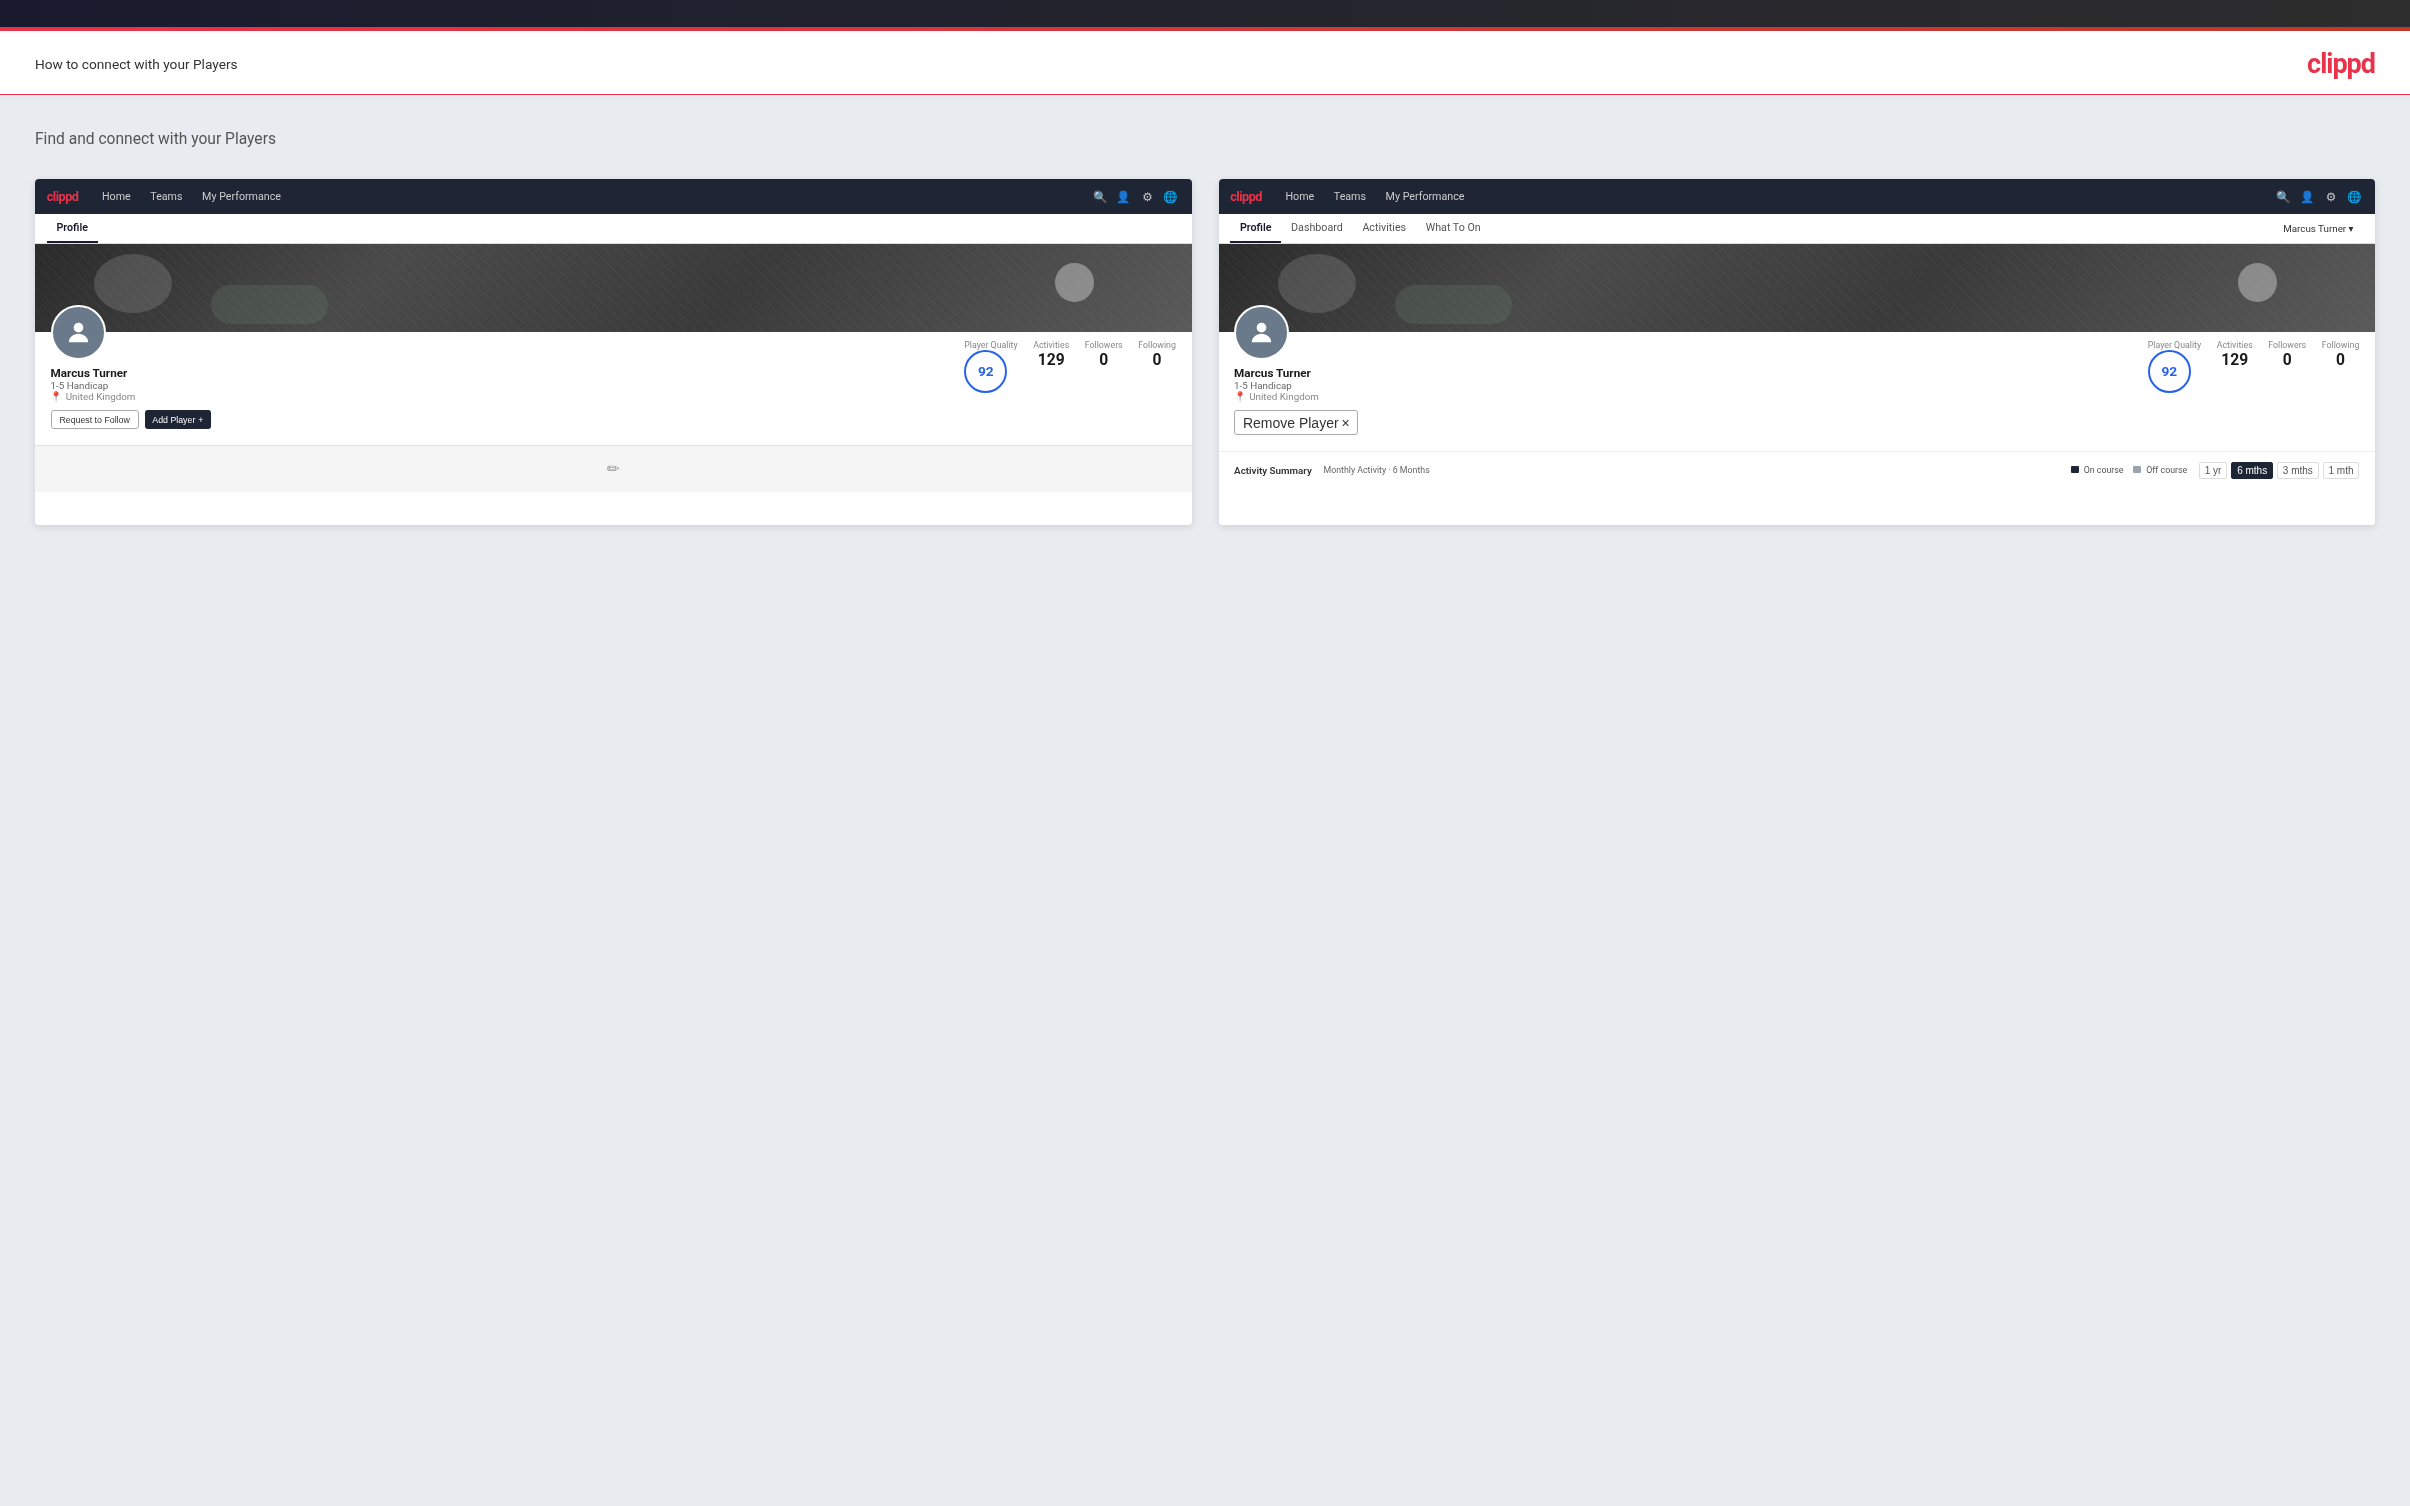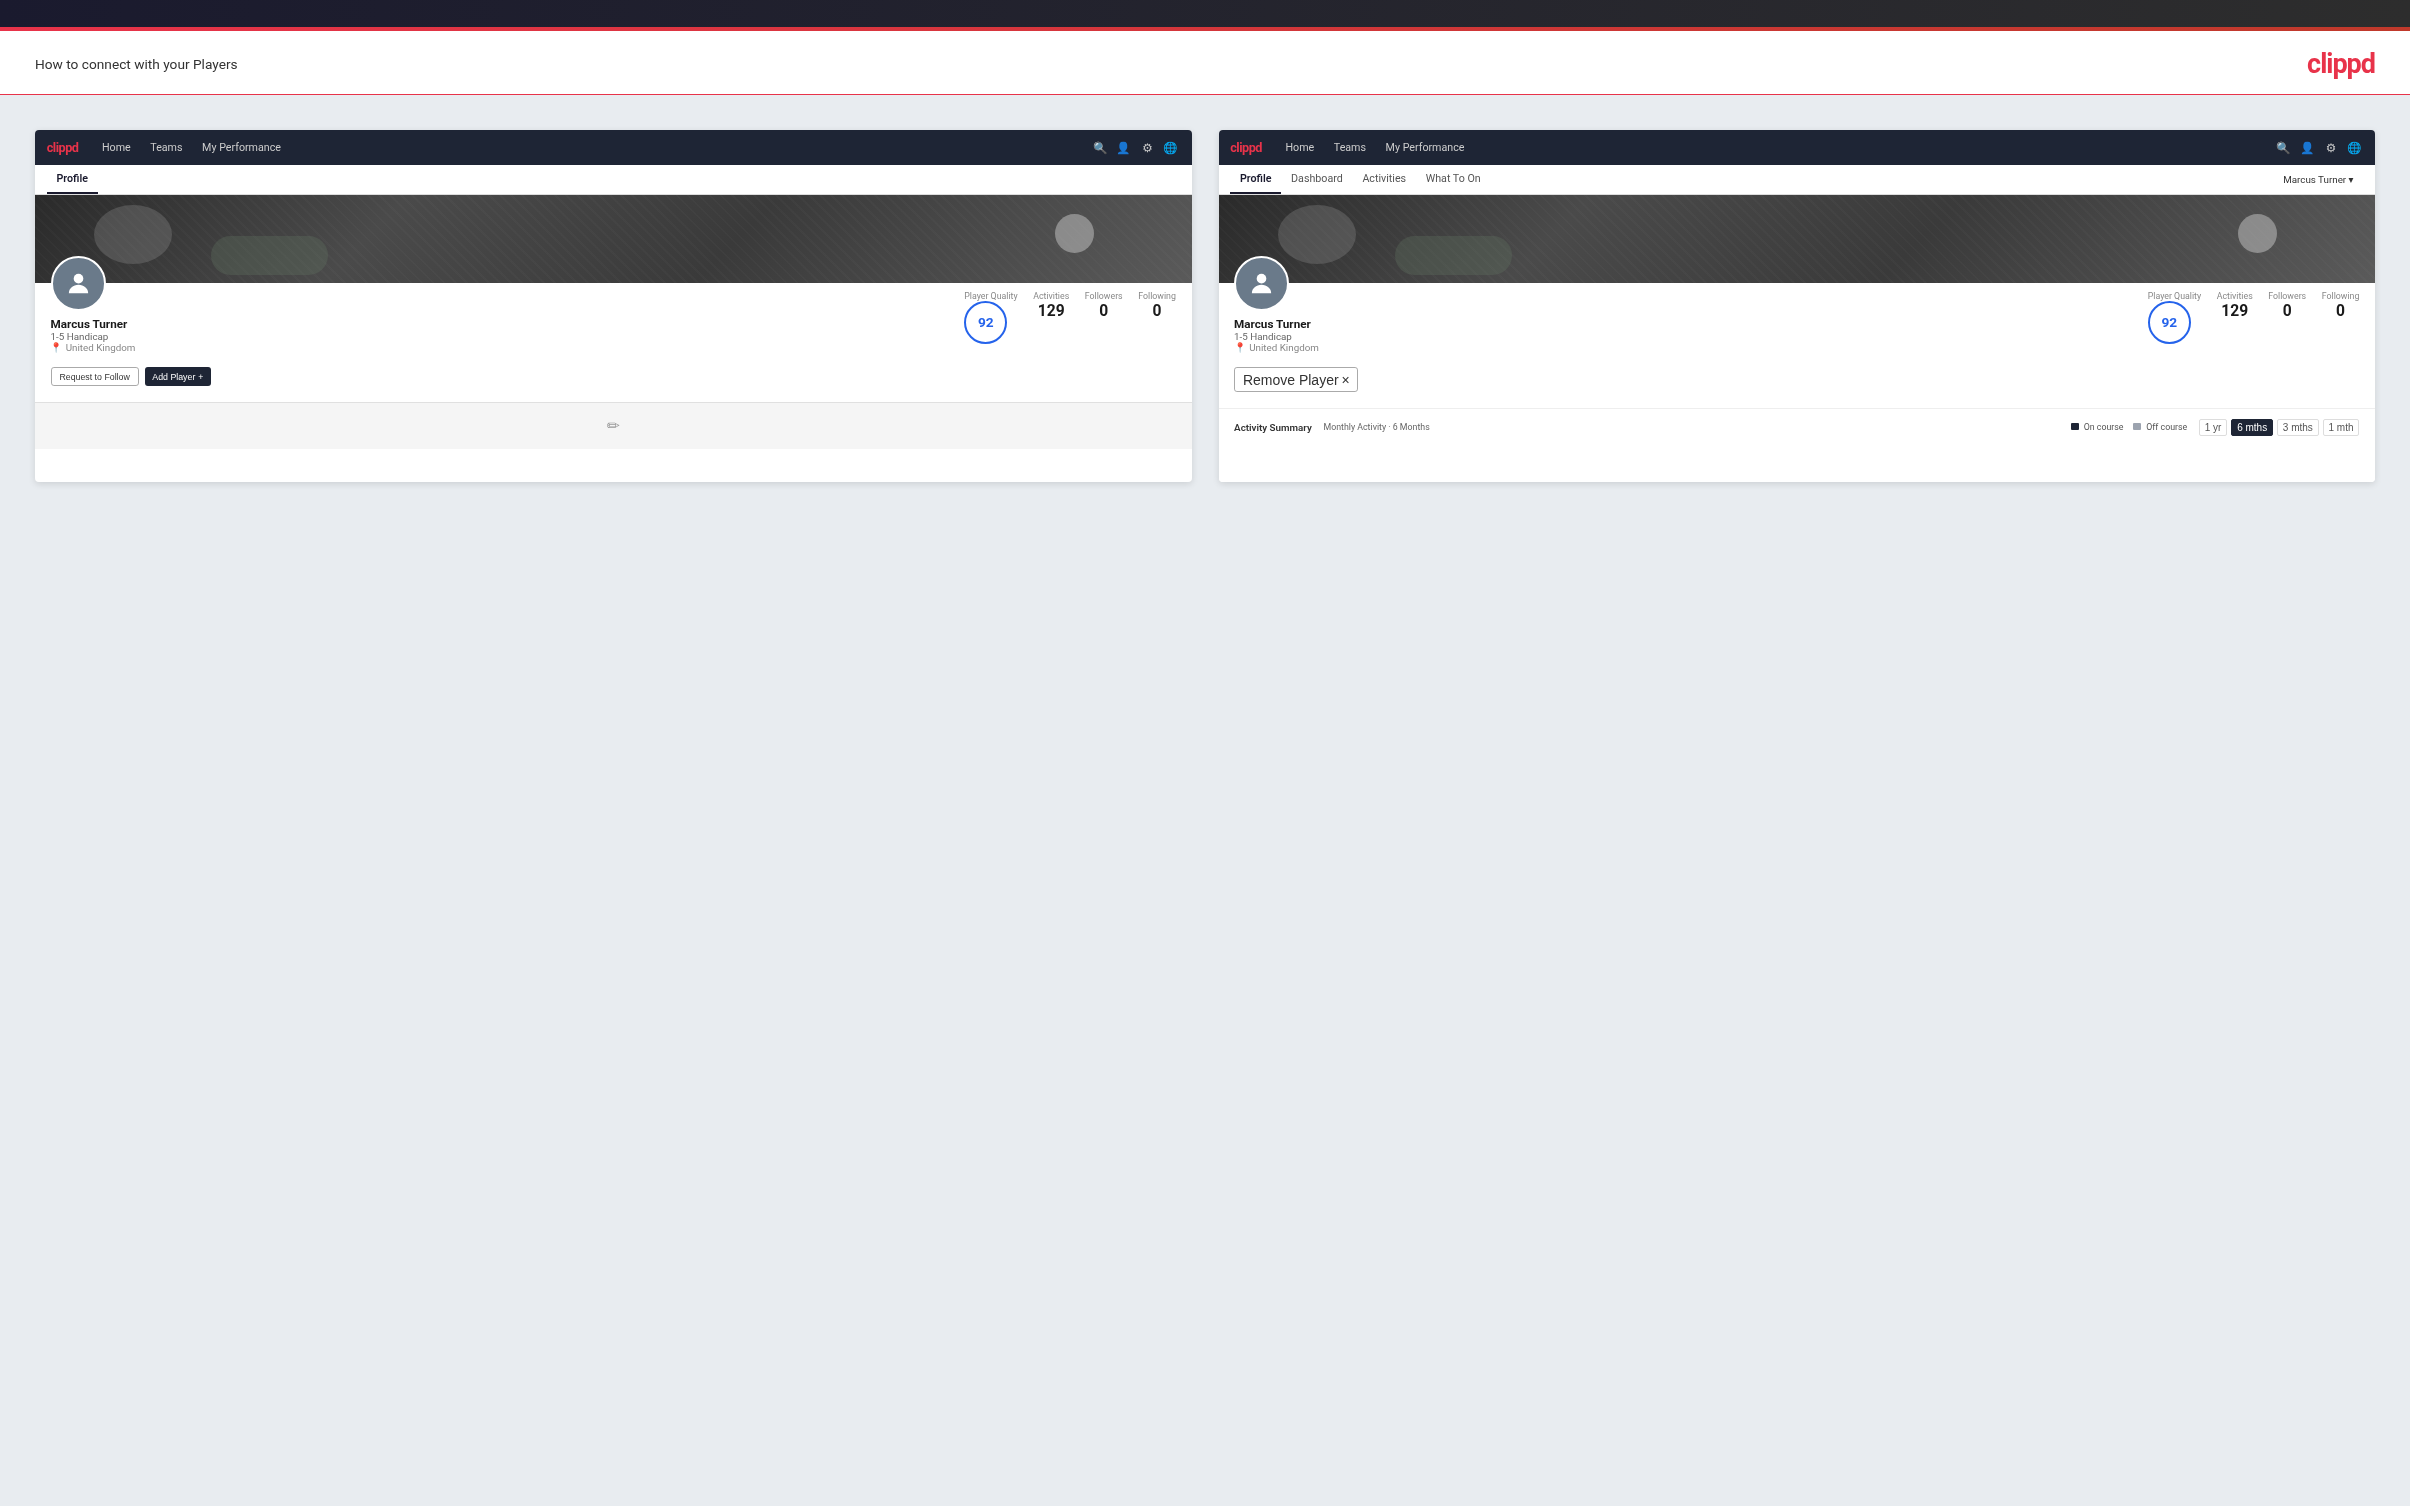--- a/index.html
+++ b/index.html
@@ -286,21 +286,21 @@
       border-radius: 2.9px;
       color: #333;
       cursor: pointer;
       display: flex;
       align-items: center;
       gap: 2.9px;
     }
     .profile-actions {
       display: flex;
       gap: 5.9px;
-      margin-top: 14px;
+      margin-top: 8px;
     }
 
     .screenshot-footer {
       background: #f5f5f5;
       height: 47px;
       display: flex;
       align-items: center;
       justify-content: center;
       border-top: 1px solid #e0e0e0;
     }
@@ -409,20 +409,21 @@
 <div class="top-bar"></div>
 <div class="top-bar-accent"></div>
 
 <div class="page-header">
   <span class="page-header-title">How to connect with your Players</span>
   <span class="clippd-logo">clippd</span>
 </div>
 
 <div class="main-content">
 
+  <p class="main-subtitle">Find and connect with your Players</p>
 
   <div class="screenshots-row">
 
     <div class="screenshot-wrap">
 
       <div class="app-nav">
         <span class="app-logo">clippd</span>
         <div class="app-nav-items">
           <span class="app-nav-item">Home</span>
           <span class="app-nav-item">Teams</span>

